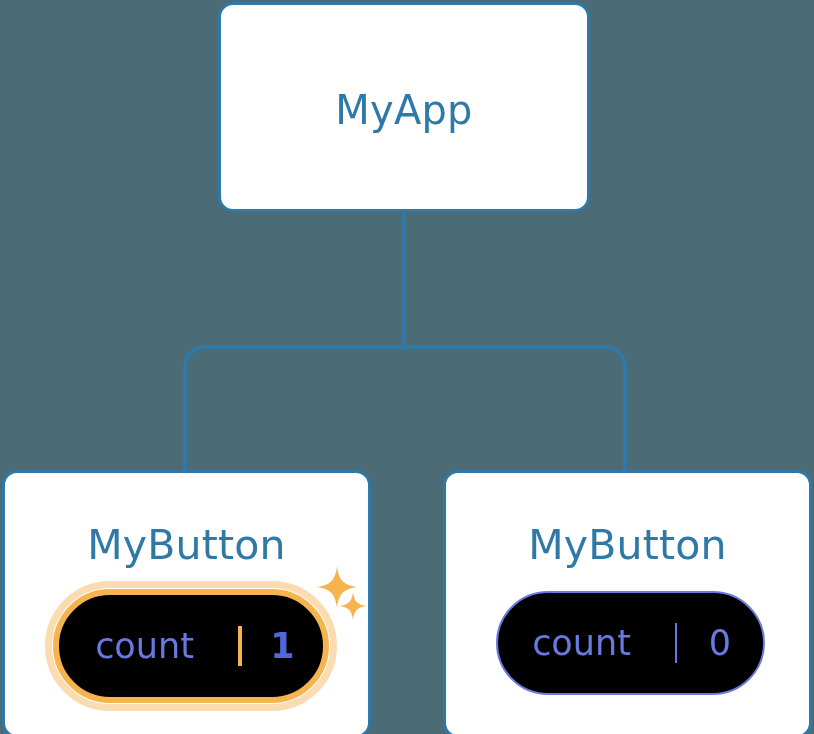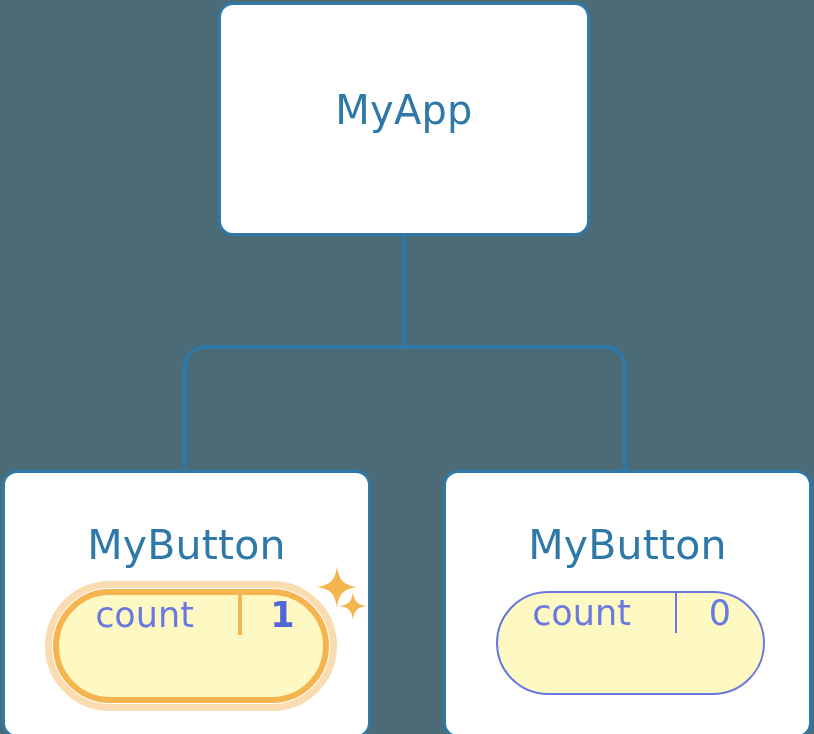--- a/index.html
+++ b/index.html
@@ -34,21 +34,21 @@
     position: absolute;
     background: #ffffff;
     border: 3px solid #2e79a8;
     border-radius: 15px;
     box-sizing: border-box;
   }
   .node-root {
     left: 218px;
     top: 2px;
     width: 372px;
-    height: 234px;
+    height: 210px;
   }
   .node-child-left {
     left: 2px;
     top: 470px;
     width: 369px;
     height: 268px;
   }
   .node-child-right {
     left: 443px;
     top: 470px;
@@ -74,22 +74,22 @@
   .node-child-right .node-title {
     top: 48px;
     font-size: 41px;
   }
 
   
   .pill {
     position: absolute;
     box-sizing: border-box;
     display: flex;
-    align-items: flex-start;
-    background: #fef9c3;
+    align-items: center;
+    background: #000000;
   }
   .pill-cell {
     display: flex;
     align-items: center;
     justify-content: center;
     box-sizing: border-box;
     white-space: nowrap;
   }
 
   

